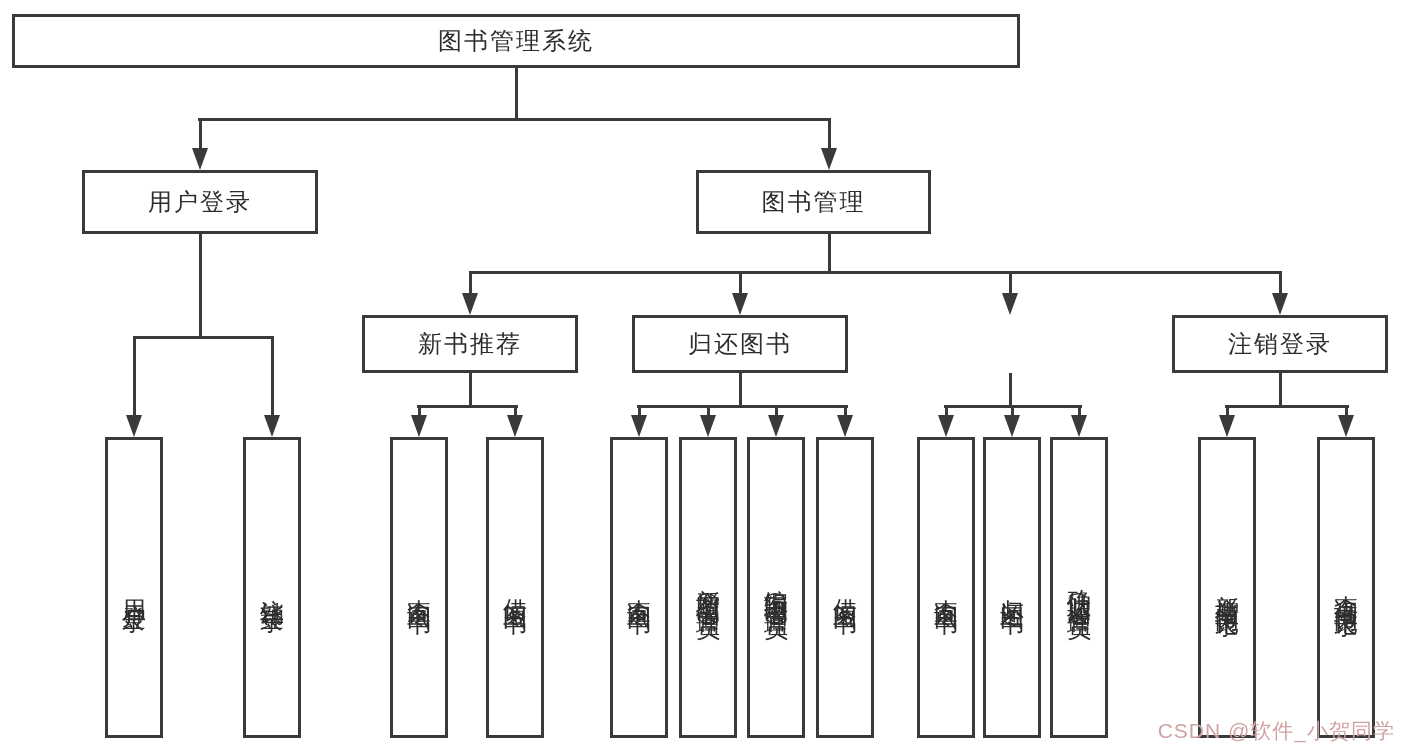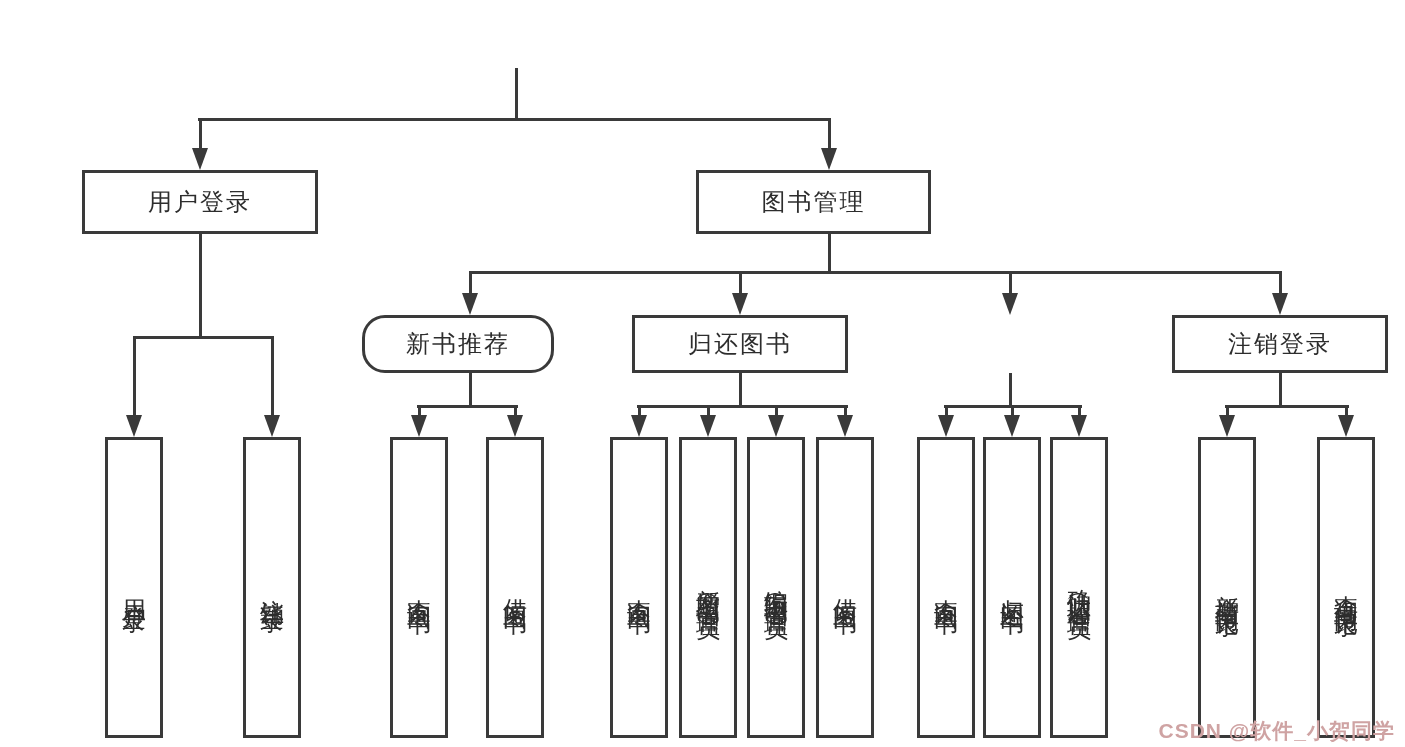--- a/index.html
+++ b/index.html
@@ -38,28 +38,28 @@
     border-right:8px solid transparent;
     border-top:22px solid #3a3a3a;
   }
   .watermark{
     position:absolute;
     right:10px;bottom:2px;
     font-size:21px;
     letter-spacing:1px;
     color:#cfa3a3;
     z-index:5;
-    font-weight:bold;
   }
 </style>
 </head>
 <body>
 
 <div class="canvas">
 
+  <div class="box" style="left:12px;top:14px;width:1008px;height:54px;">图书管理系统</div>
 
   <div class="vline" style="left:515px;top:68px;height:52px;"></div>
   <div class="hline" style="left:198px;top:118px;width:633px;"></div>
   <div class="vline" style="left:199px;top:118px;height:34px;"></div>
   <div class="arrow" style="left:192px;top:148px;"></div>
   <div class="vline" style="left:828px;top:118px;height:34px;"></div>
   <div class="arrow" style="left:821px;top:148px;"></div>
 
   <div class="box" style="left:82px;top:170px;width:236px;height:64px;">用户登录</div>
   <div class="box" style="left:696px;top:170px;width:235px;height:64px;">图书管理</div>
@@ -75,21 +75,21 @@
   <div class="hline" style="left:469px;top:271px;width:813px;"></div>
   <div class="vline" style="left:469px;top:271px;height:26px;"></div>
   <div class="arrow" style="left:462px;top:293px;"></div>
   <div class="vline" style="left:739px;top:271px;height:26px;"></div>
   <div class="arrow" style="left:732px;top:293px;"></div>
   <div class="vline" style="left:1009px;top:271px;height:26px;"></div>
   <div class="arrow" style="left:1002px;top:293px;"></div>
   <div class="vline" style="left:1279px;top:271px;height:26px;"></div>
   <div class="arrow" style="left:1272px;top:293px;"></div>
 
-  <div class="box" style="left:362px;top:315px;width:192px;height:58px;border-radius:23px;">新书推荐</div>
+  <div class="box" style="left:362px;top:315px;width:216px;height:58px;">新书推荐</div>
   <div class="box" style="left:632px;top:315px;width:216px;height:58px;">归还图书</div>
   <div class="box" style="left:1172px;top:315px;width:216px;height:58px;">注销登录</div>
 
   <div class="vline" style="left:469px;top:373px;height:34px;"></div>
   <div class="hline" style="left:417px;top:405px;width:101px;"></div>
   <div class="vline" style="left:418px;top:405px;height:14px;"></div>
   <div class="arrow" style="left:411px;top:415px;"></div>
   <div class="vline" style="left:514px;top:405px;height:14px;"></div>
   <div class="arrow" style="left:507px;top:415px;"></div>
 

